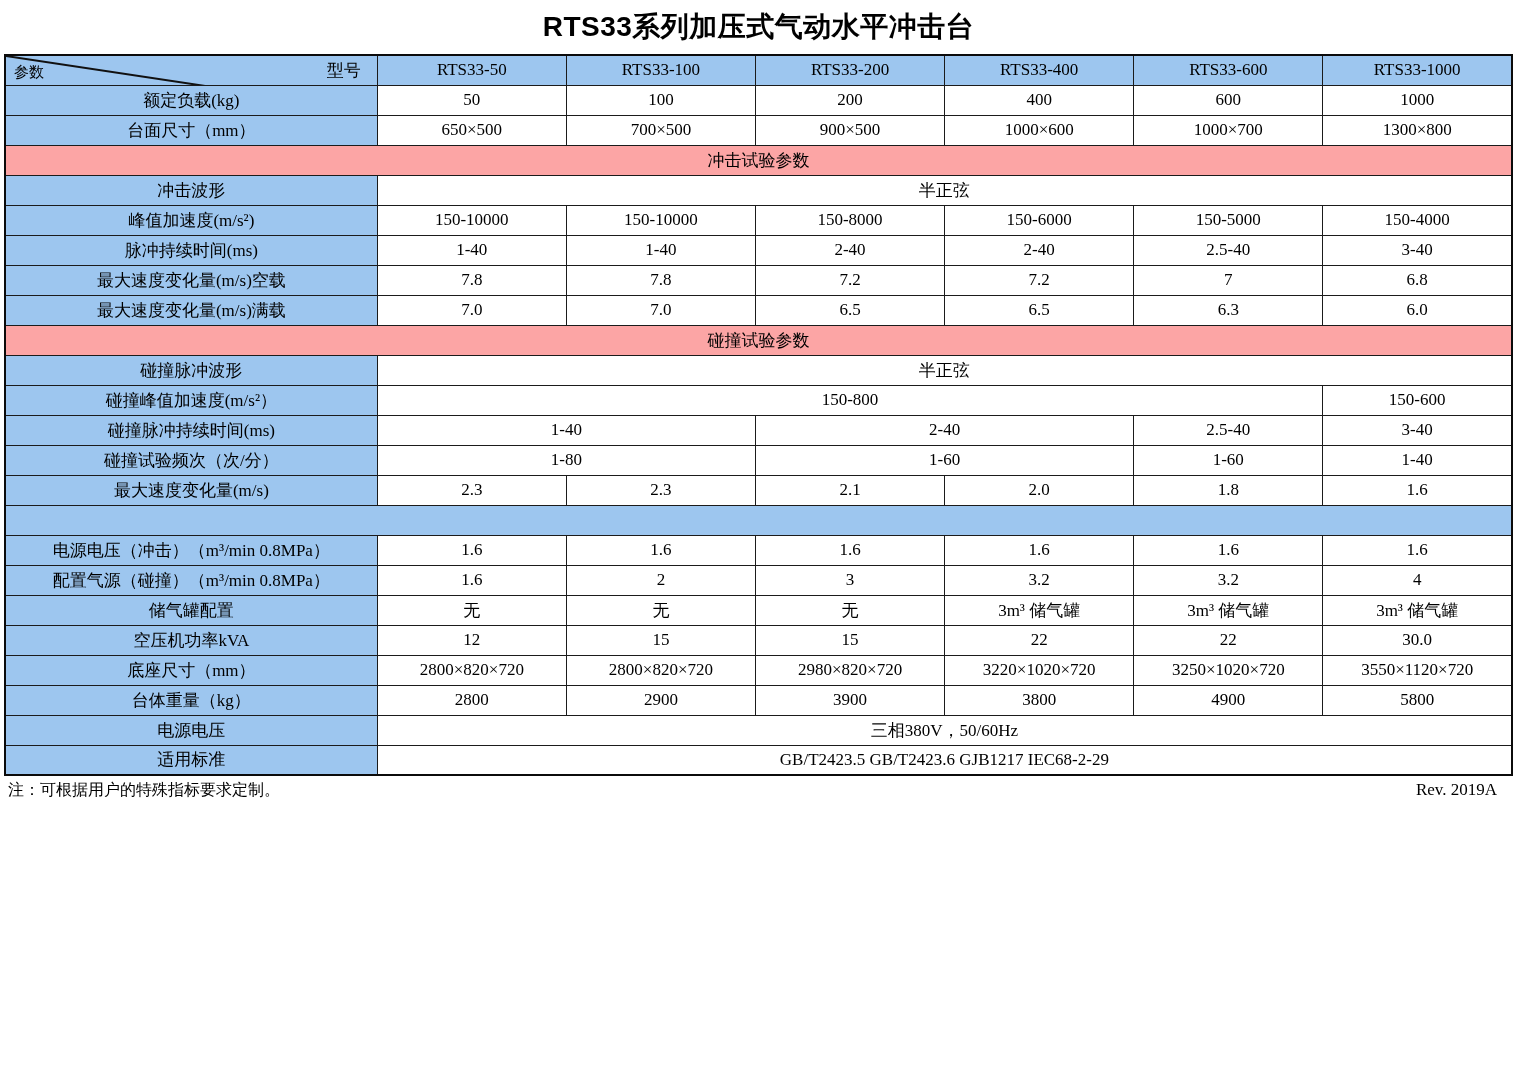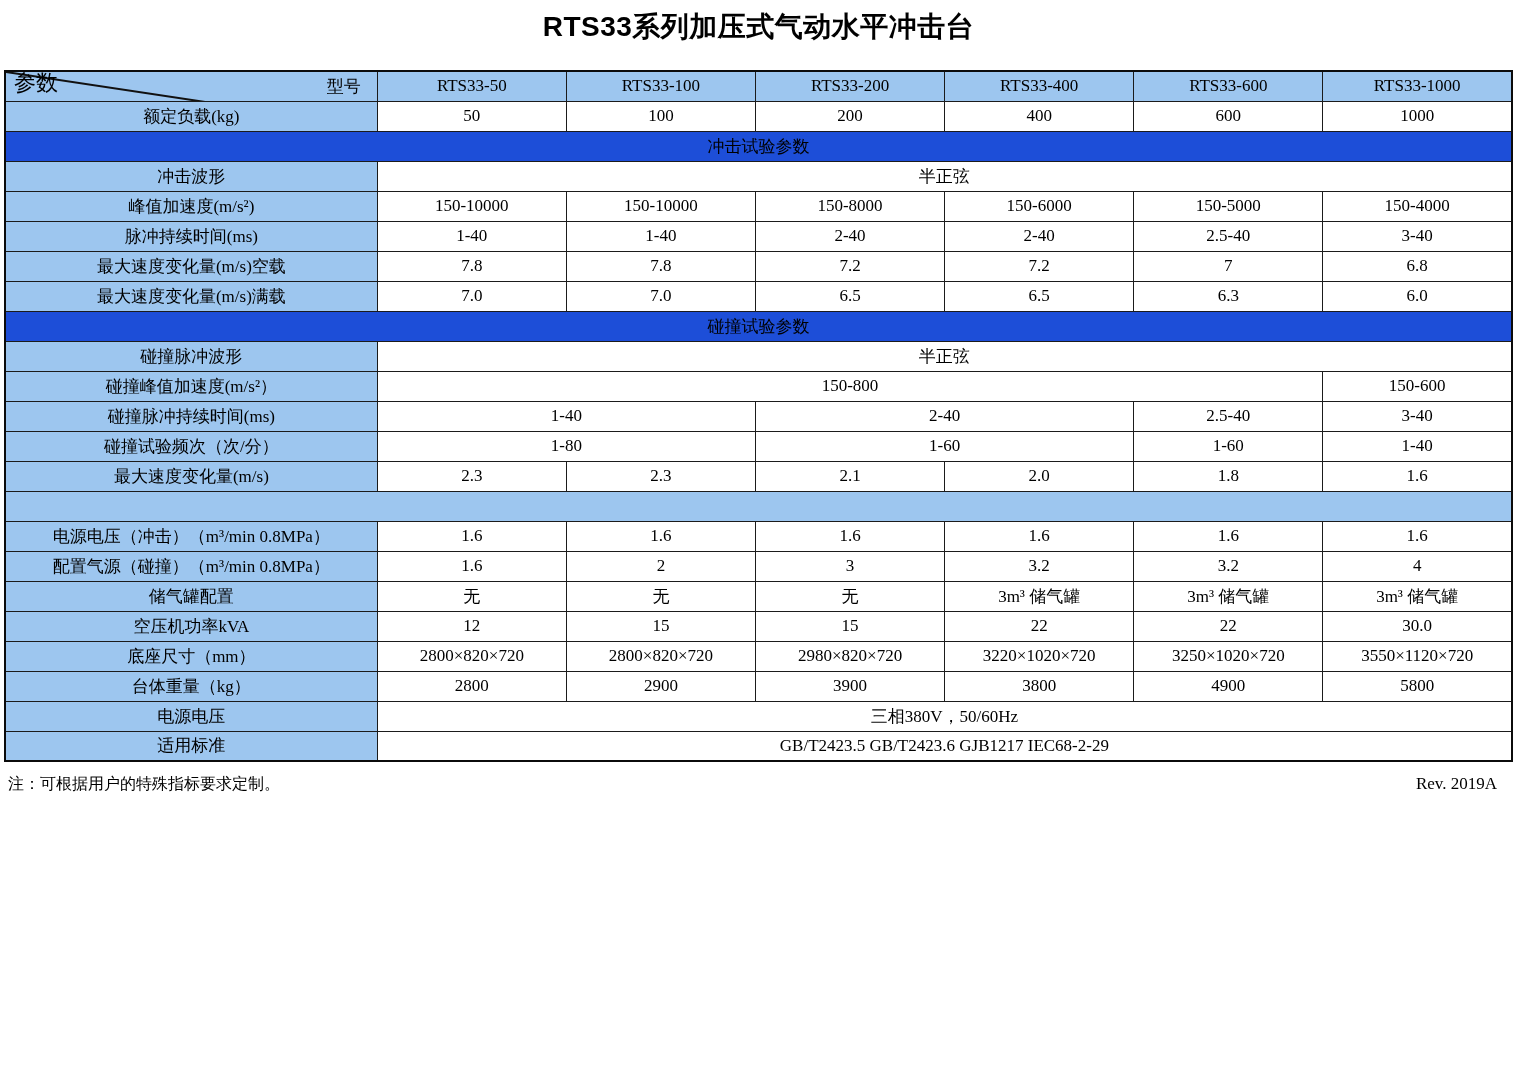--- a/index.html
+++ b/index.html
@@ -20,21 +20,21 @@
     height: 1079px;
     box-sizing: border-box;
     padding: 0;
   }
   .title {
     text-align: center;
     font-family: "Liberation Sans", sans-serif;
     font-weight: bold;
     font-size: 28px;
     letter-spacing: 0.5px;
-    padding: 8px 0 24px 0;
+    padding: 8px 0 8px 0;
   }
   table.spec {
     border-collapse: collapse;
     table-layout: fixed;
     width: 1509px;
     margin: 0 4px;
     border-left: 2px solid #0b0b0b;
     border-right: 2px solid #0b0b0b;
     border-top: 2px solid #0b0b0b;
     border-bottom: 2px solid #0b0b0b;
@@ -60,21 +60,21 @@
     text-align: left;
     padding-left: 6px;
     font-size: 17px;
   }
   td.lbl-c {
     background: #9dc6ef;
     text-align: center;
     font-size: 17px;
   }
   td.section {
-    background: #1d4ed8;
+    background: #fca5a5;
     font-size: 17px;
   }
   td.val {
     background: #ffffff;
   }
   .col-param { width: 372px; }
   .col-model { width: 189px; }
 
   
   .corner {
@@ -84,36 +84,36 @@
     padding: 0 !important;
   }
   .corner .diag {
     position: absolute;
     left: 0; top: 0; right: 0; bottom: 0;
   }
   .corner .t-param {
     position: absolute;
     left: 8px;
     bottom: 3px;
-    font-size: 22px;
+    font-size: 15px;
   }
   .corner .t-model {
     position: absolute;
     right: 16px;
     top: 3px;
     font-size: 17px;
   }
   td.thin-blue {
     height: 10px;
     padding: 0 !important;
     background: #9dc6ef;
   }
   .footer {
     position: relative;
-    margin: 12px 6px 0 6px;
+    margin: 4px 6px 0 6px;
     height: 26px;
   }
   .note {
     position: absolute;
     left: 2px;
     top: 0;
     font-size: 16px;
   }
   .rev {
     position: absolute;
@@ -161,20 +161,29 @@
       <tr>
         <td class="lbl-c">额定负载(kg)</td>
         <td class="val">50</td>
         <td class="val">100</td>
         <td class="val">200</td>
         <td class="val">400</td>
         <td class="val">600</td>
         <td class="val">1000</td>
       </tr>
 
+      <tr>
+        <td class="lbl-c">台面尺寸（mm）</td>
+        <td class="val">650×500</td>
+        <td class="val">700×500</td>
+        <td class="val">900×500</td>
+        <td class="val">1000×600</td>
+        <td class="val">1000×700</td>
+        <td class="val">1300×800</td>
+      </tr>
 
       <tr>
         <td class="section" colspan="7">冲击试验参数</td>
       </tr>
 
       <tr>
         <td class="lbl-c">冲击波形</td>
         <td class="val" colspan="6">半正弦</td>
       </tr>
 

